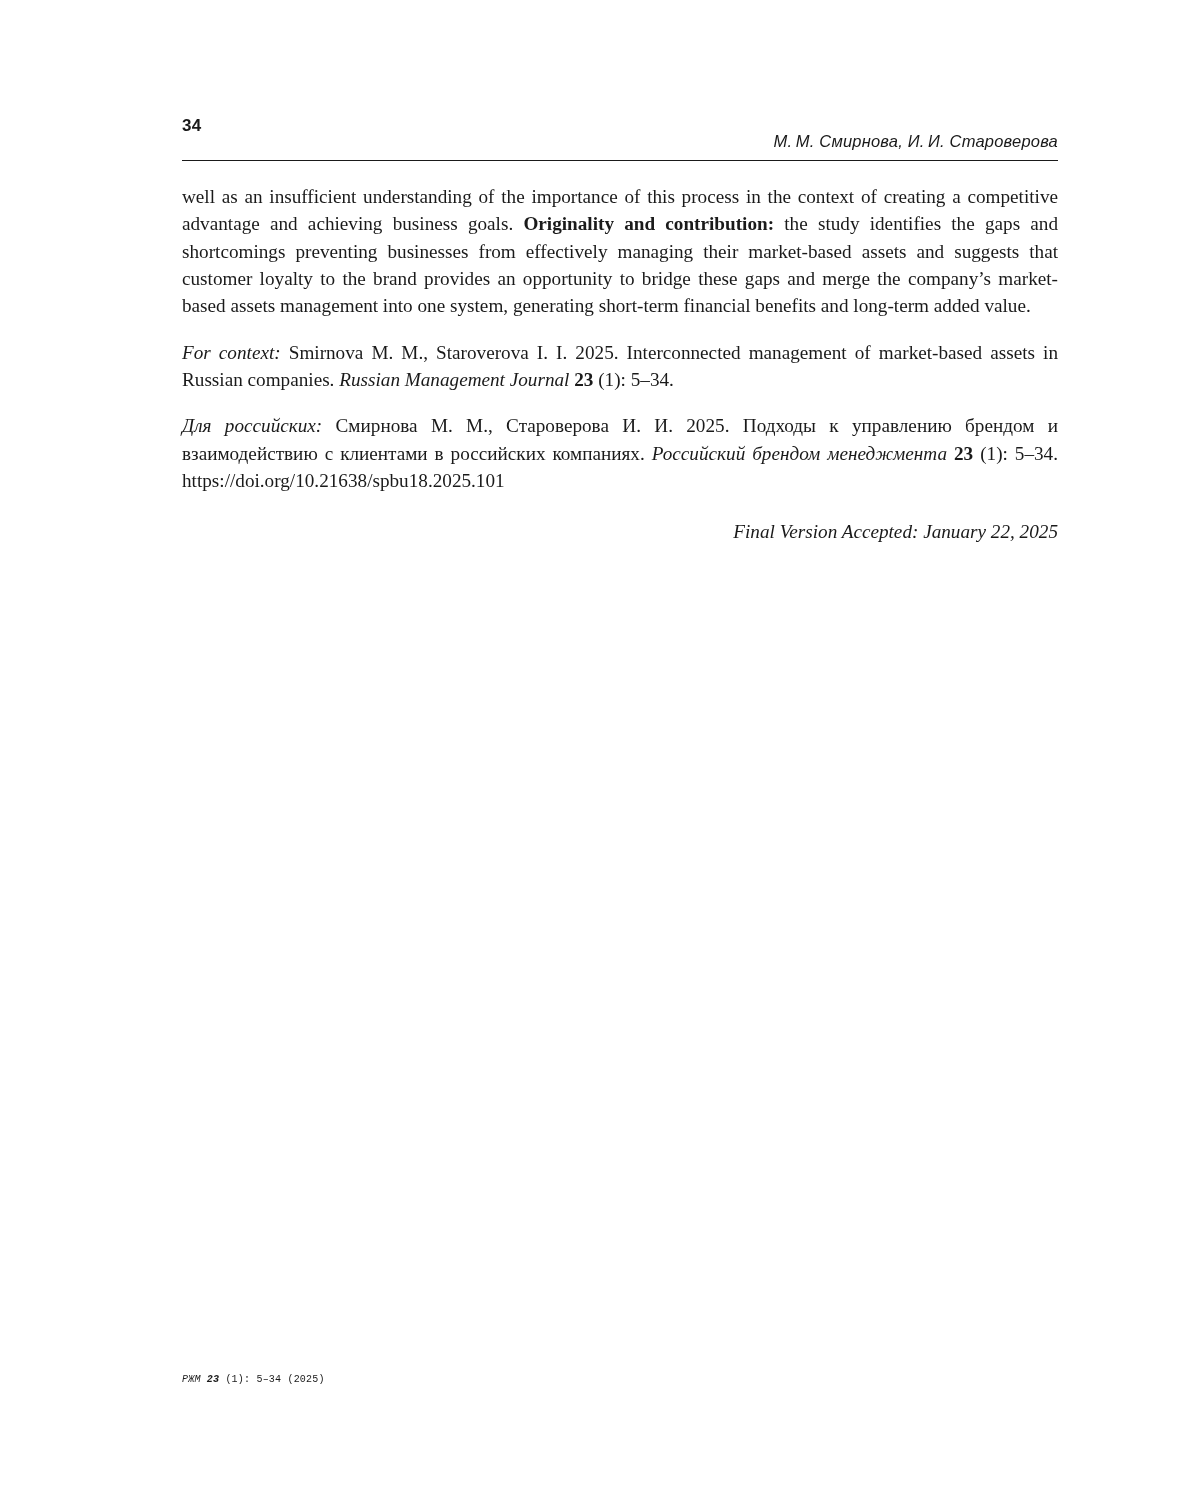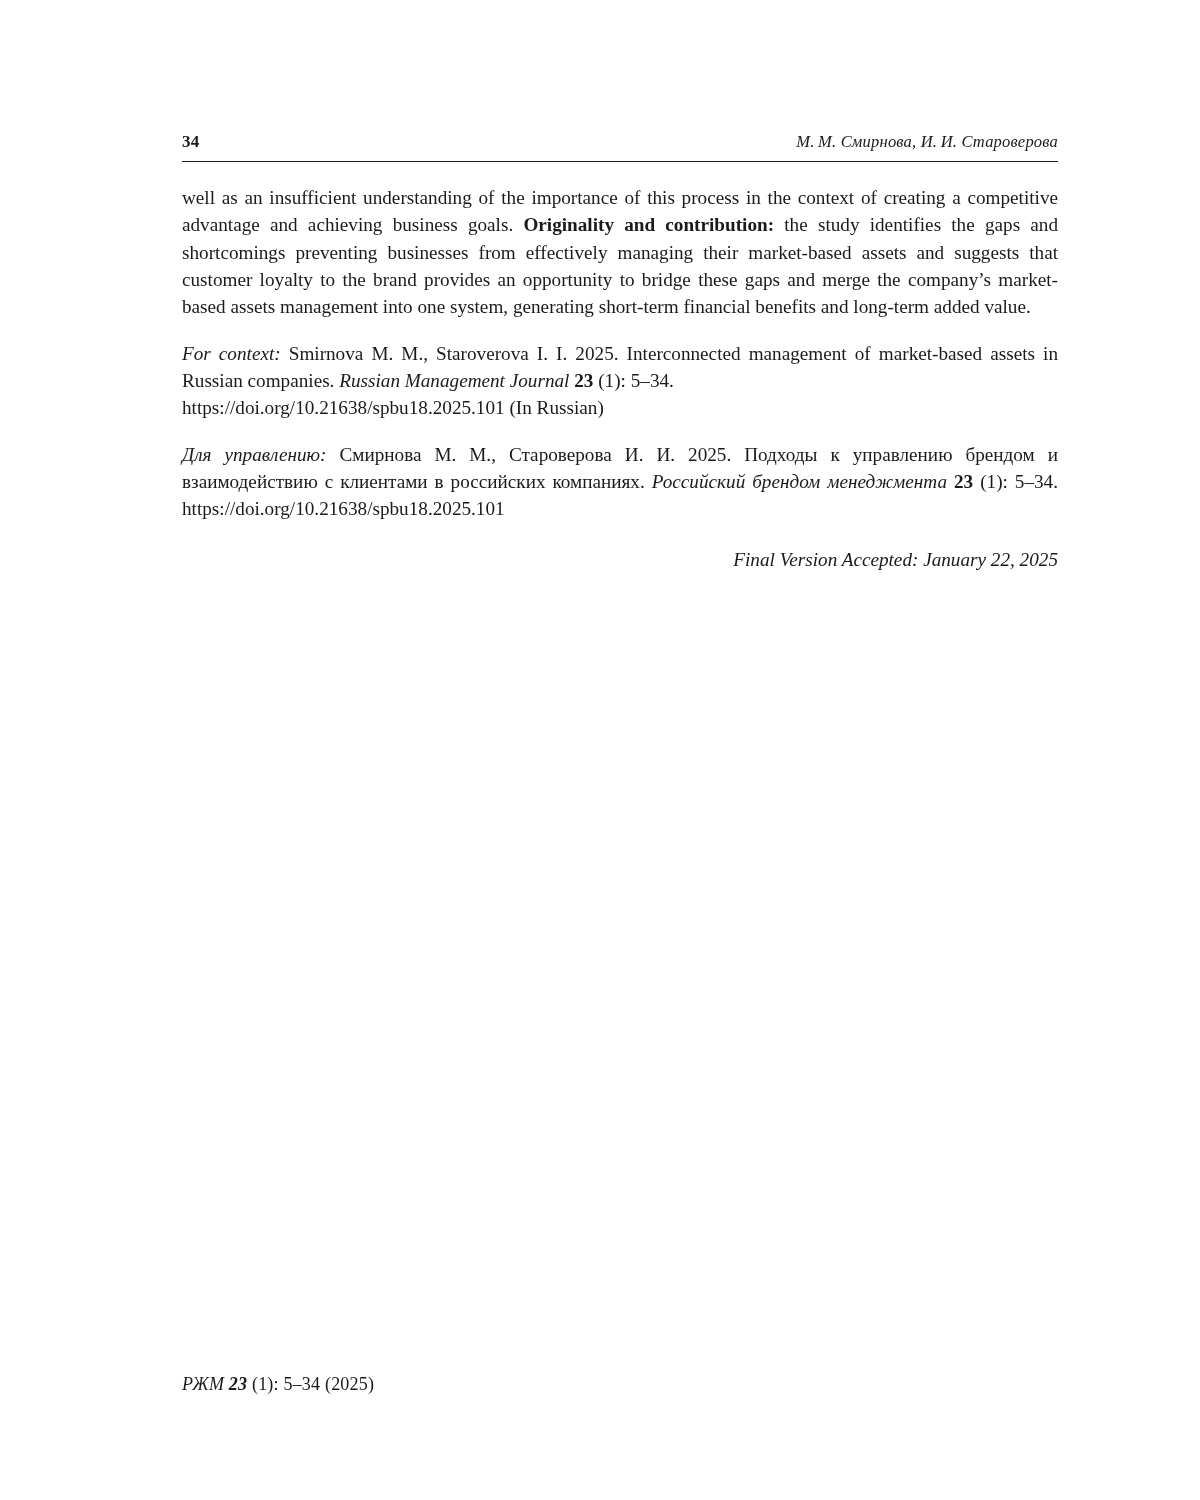--- a/index.html
+++ b/index.html
@@ -25,22 +25,22 @@
   .content {
     position: absolute;
     left: 182px;
     top: 100px;
     width: 876px;
   }
   
   .runhead {
     display: flex;
     justify-content: space-between;
-    align-items: flex-end;
-    font-family: Liberation Serif, serif;
+    align-items: center;
+    font-family: Liberation Sans, sans-serif;
     font-size: 17px;
   }
   .runhead .folio {
     font-weight: bold;
     letter-spacing: 0.3px;
   }
   .runhead .authors {
     font-style: italic;
     font-size: 16.5px;
     letter-spacing: 0.2px;
@@ -68,22 +68,22 @@
     text-align: right;
     font-style: italic;
     font-size: 19.2px;
     line-height: 1.45;
   }
   
   .footer {
     position: absolute;
     left: 182px;
     top: 1374px;
-    font-family: Liberation Serif, serif;
-    font-size: 18px;
+    font-family: Liberation Mono, monospace;
+    font-size: 10px;
     letter-spacing: 0.2px;
   }
   .footer .jn { font-style: italic; }
   .footer .jv { font-style: italic; font-weight: bold; }
 </style>
 </head>
 <body>
 
 <div class="page">
 
@@ -91,23 +91,23 @@
 
     <div class="runhead">
       <span class="folio">34</span>
       <span class="authors">М. М. Смирнова, И. И. Староверова</span>
     </div>
     <div class="rule"></div>
 
     <p class="para first"><span>well as an insufficient understanding of the importance of this process in the context of creating a competitive advantage and achieving business goals. </span><span class="bd">Originality and contribution:</span><span> the study identifies the gaps and shortcomings preventing businesses from effectively managing their market-based assets and suggests that customer loyalty to the brand provides an opportunity to bridge these gaps and merge the company’s market-based assets management into one system, generating short-term financial benefits and long-term added value.</span></p>
 
 
-    <p class="para small-gap"><span class="it">For context:</span><span> Smirnova M. M., Staroverova I. I. 2025. Interconnected management of market-based assets in Russian companies. </span><span class="it">Russian Management Journal</span> <span class="bd">23</span><span> (1): 5–34.</span><br><span>https://doi.org/10.21638/spbu18.2025.101 (In Russian)</span></p>
+    <p class="para small-gap"><span class="it">For context:</span><span> Smirnova M. M., Staroverova I. I. 2025. Interconnected management of market-based assets in Russian companies. </span><span class="it">Russian Management Journal</span> <span class="bd">23</span><span> (1): 5–34.</span><br></p>
 
-    <p class="para small-gap"><span class="it">Для управлению:</span><span> Смирнова М. М., Староверова И. И. 2025. Подходы к управлению брендом и взаимодействию с клиентами в российских компаниях. </span><span class="it">Российский брендом менеджмента</span> <span class="bd">23</span><span> (1): 5–34. https://doi.org/10.21638/spbu18.2025.101</span></p>
+    <p class="para small-gap"><span class="it">Для российских:</span><span> Смирнова М. М., Староверова И. И. 2025. Подходы к управлению брендом и взаимодействию с клиентами в российских компаниях. </span><span class="it">Российский брендом менеджмента</span> <span class="bd">23</span><span> (1): 5–34. https://doi.org/10.21638/spbu18.2025.101</span></p>
 
     <div class="dates">
       <div>Final Version Accepted: January 22, 2025</div>
     </div>
 
   </div>
 
   <div class="footer">
     <span class="jn">РЖМ</span>&nbsp;<span class="jv">23</span><span> (1): 5–34 (2025)</span>
   </div>

